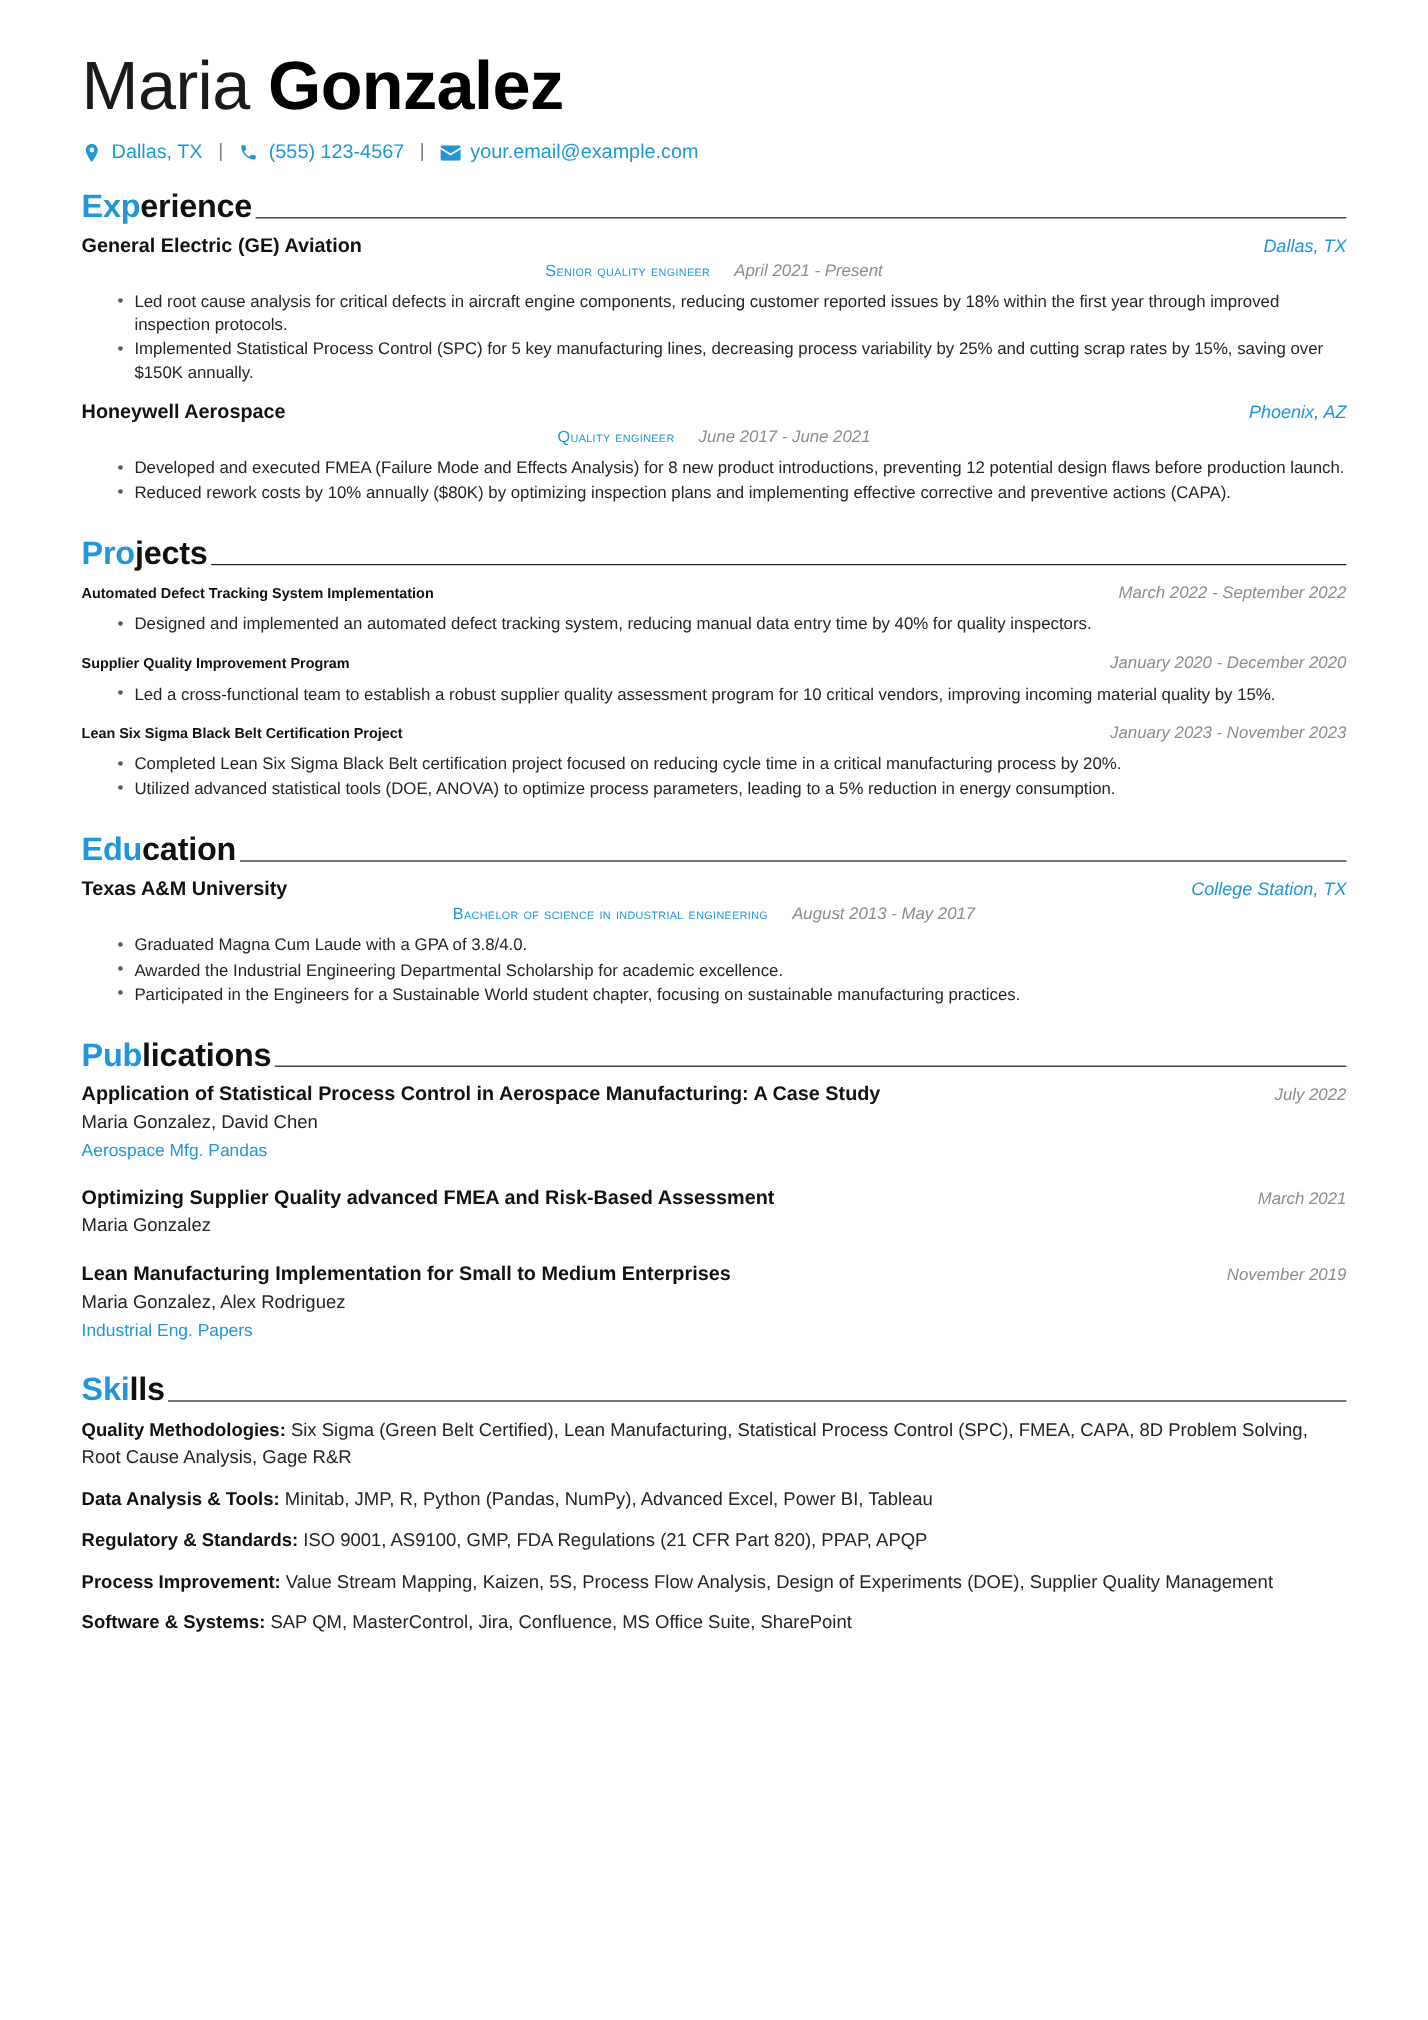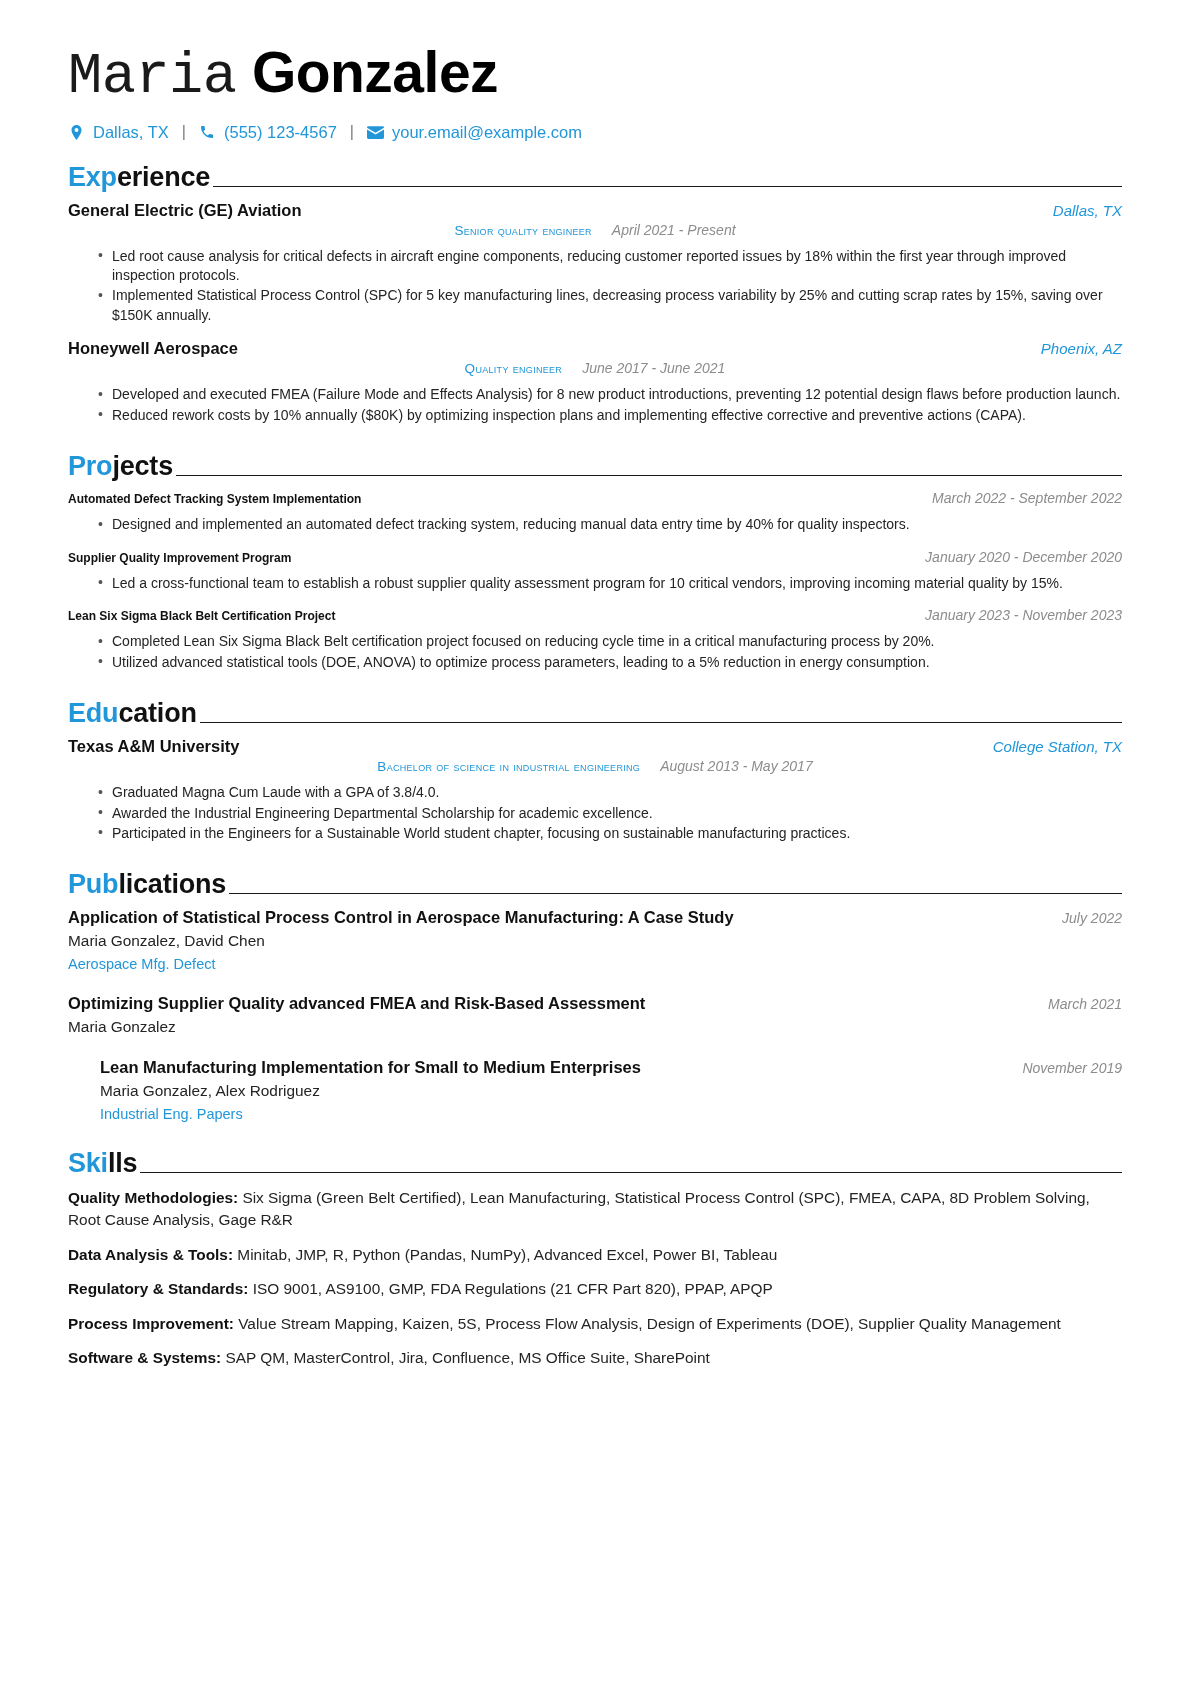--- a/index.html
+++ b/index.html
@@ -17,21 +17,21 @@
   }
 
   
   .name {
     font-size: 57px;
     line-height: 1.08;
     letter-spacing: -0.5px;
     white-space: nowrap;
     margin-bottom: 14px;
   }
-  .name .first { font-weight: 300; color: #1a1a1a; font-family: Liberation Mono, monospace; }
+  .name .first { font-weight: 300; color: #1a1a1a; }
   .name .last  { font-weight: 700; color: #000000; }
 
   .contact-line {
     display: flex;
     align-items: center;
     font-size: 16.5px;
     color: #2196d9;
     margin-bottom: 22px;
     flex-wrap: nowrap;
   }
@@ -148,21 +148,21 @@
   
   .proj-title {
     font-size: 12px;
     font-weight: 700;
     color: #111111;
     text-align: center;
   }
 
   
   .pub { margin-bottom: 22px; }
-  .pub:last-child { margin-bottom: 6px; margin-left: 32px; }
+  .pub:last-child { margin-bottom: 6px; }
   .pub-title {
     font-size: 16.5px;
     font-weight: 700;
     color: #111111;
   }
   .pub-authors {
     font-size: 15.4px;
     color: #242424;
     margin-top: 5px;
   }
@@ -338,21 +338,21 @@
     <div class="section-title"><span class="hl">Pub</span><span class="rest">lications</span></div>
     <div class="section-rule"></div>
   </div>
 
   <div class="pub">
     <div class="entry-row">
       <div class="pub-title">Application of Statistical Process Control in Aerospace Manufacturing: A Case Study</div>
       <div class="entry-date">July 2022</div>
     </div>
     <div class="pub-authors">Maria Gonzalez, David Chen</div>
-    <div class="pub-venue">Aerospace Mfg. Defect</div>
+    <div class="pub-venue">Aerospace Mfg. Pandas</div>
   </div>
 
   <div class="pub">
     <div class="entry-row">
       <div class="pub-title">Optimizing Supplier Quality advanced FMEA and Risk-Based Assessment</div>
       <div class="entry-date">March 2021</div>
     </div>
     <div class="pub-authors">Maria Gonzalez</div>
   </div>
 

